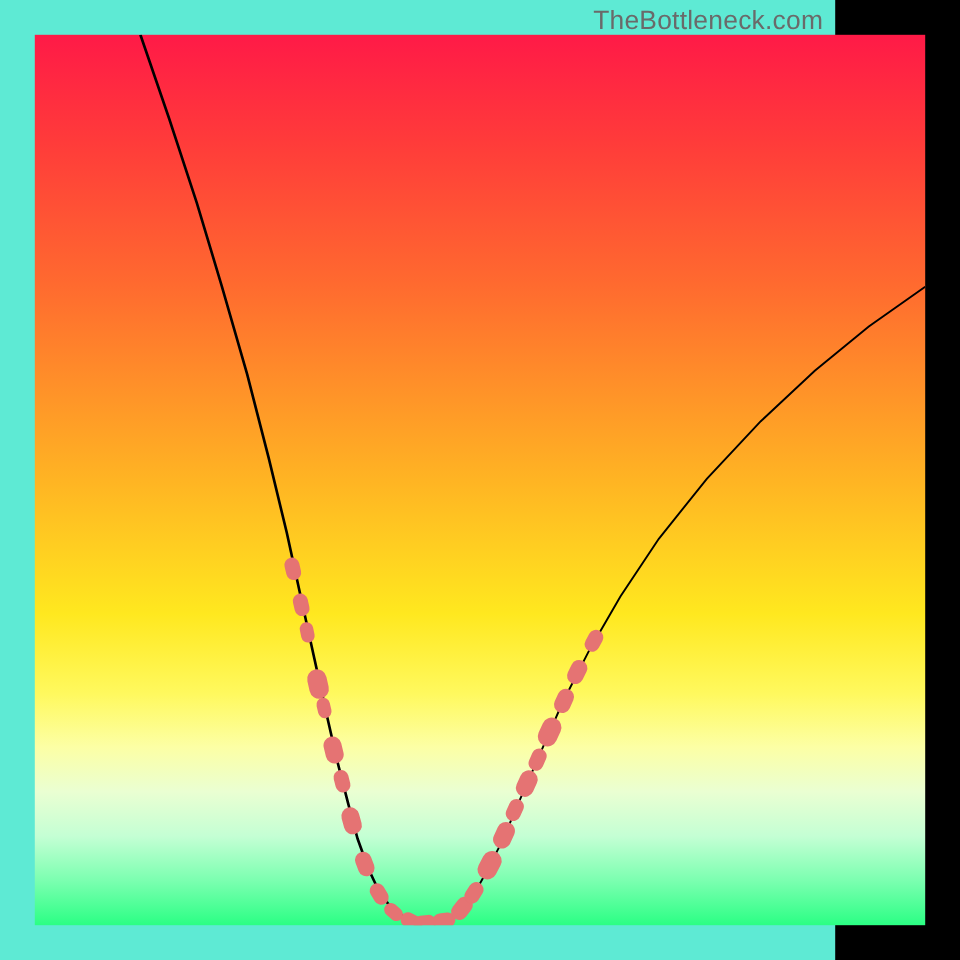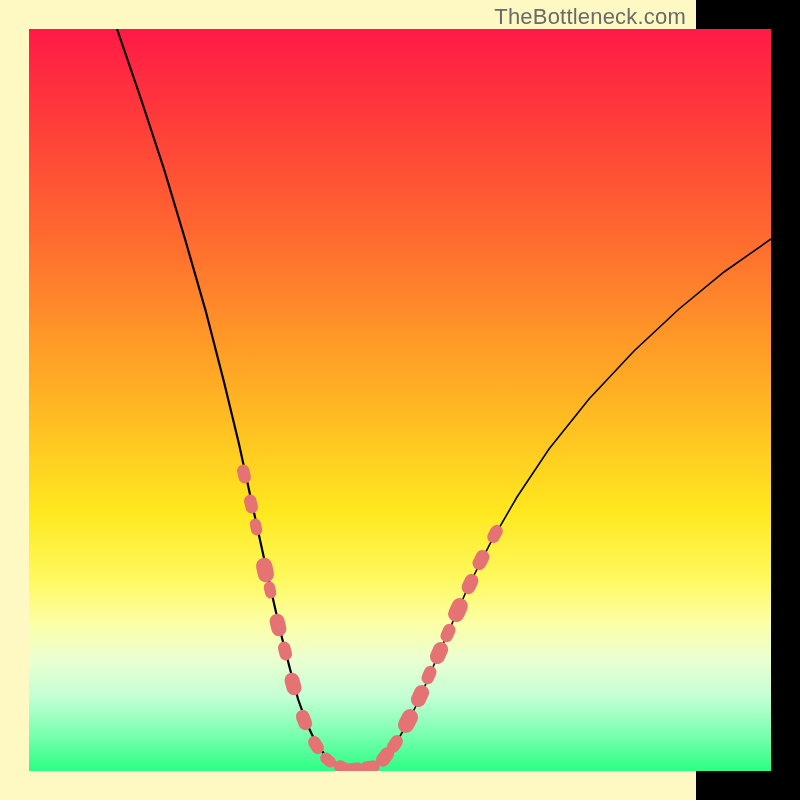--- a/index.html
+++ b/index.html
@@ -10,21 +10,21 @@
     background: #000;
     overflow: hidden;
     font-family: Arial, Helvetica, sans-serif;
   }
   .frame {
     position: absolute;
     left: 0;
     top: 0;
     width: 696px;
     height: 800px;
-    background: #fef9c3;
+    background: #5eead4;
   }
   .plot {
     position: absolute;
     left: 29px;
     top: 29px;
     width: 742px;
     height: 742px;
     background: linear-gradient(
       to bottom,
       #ff1a47 0%,

